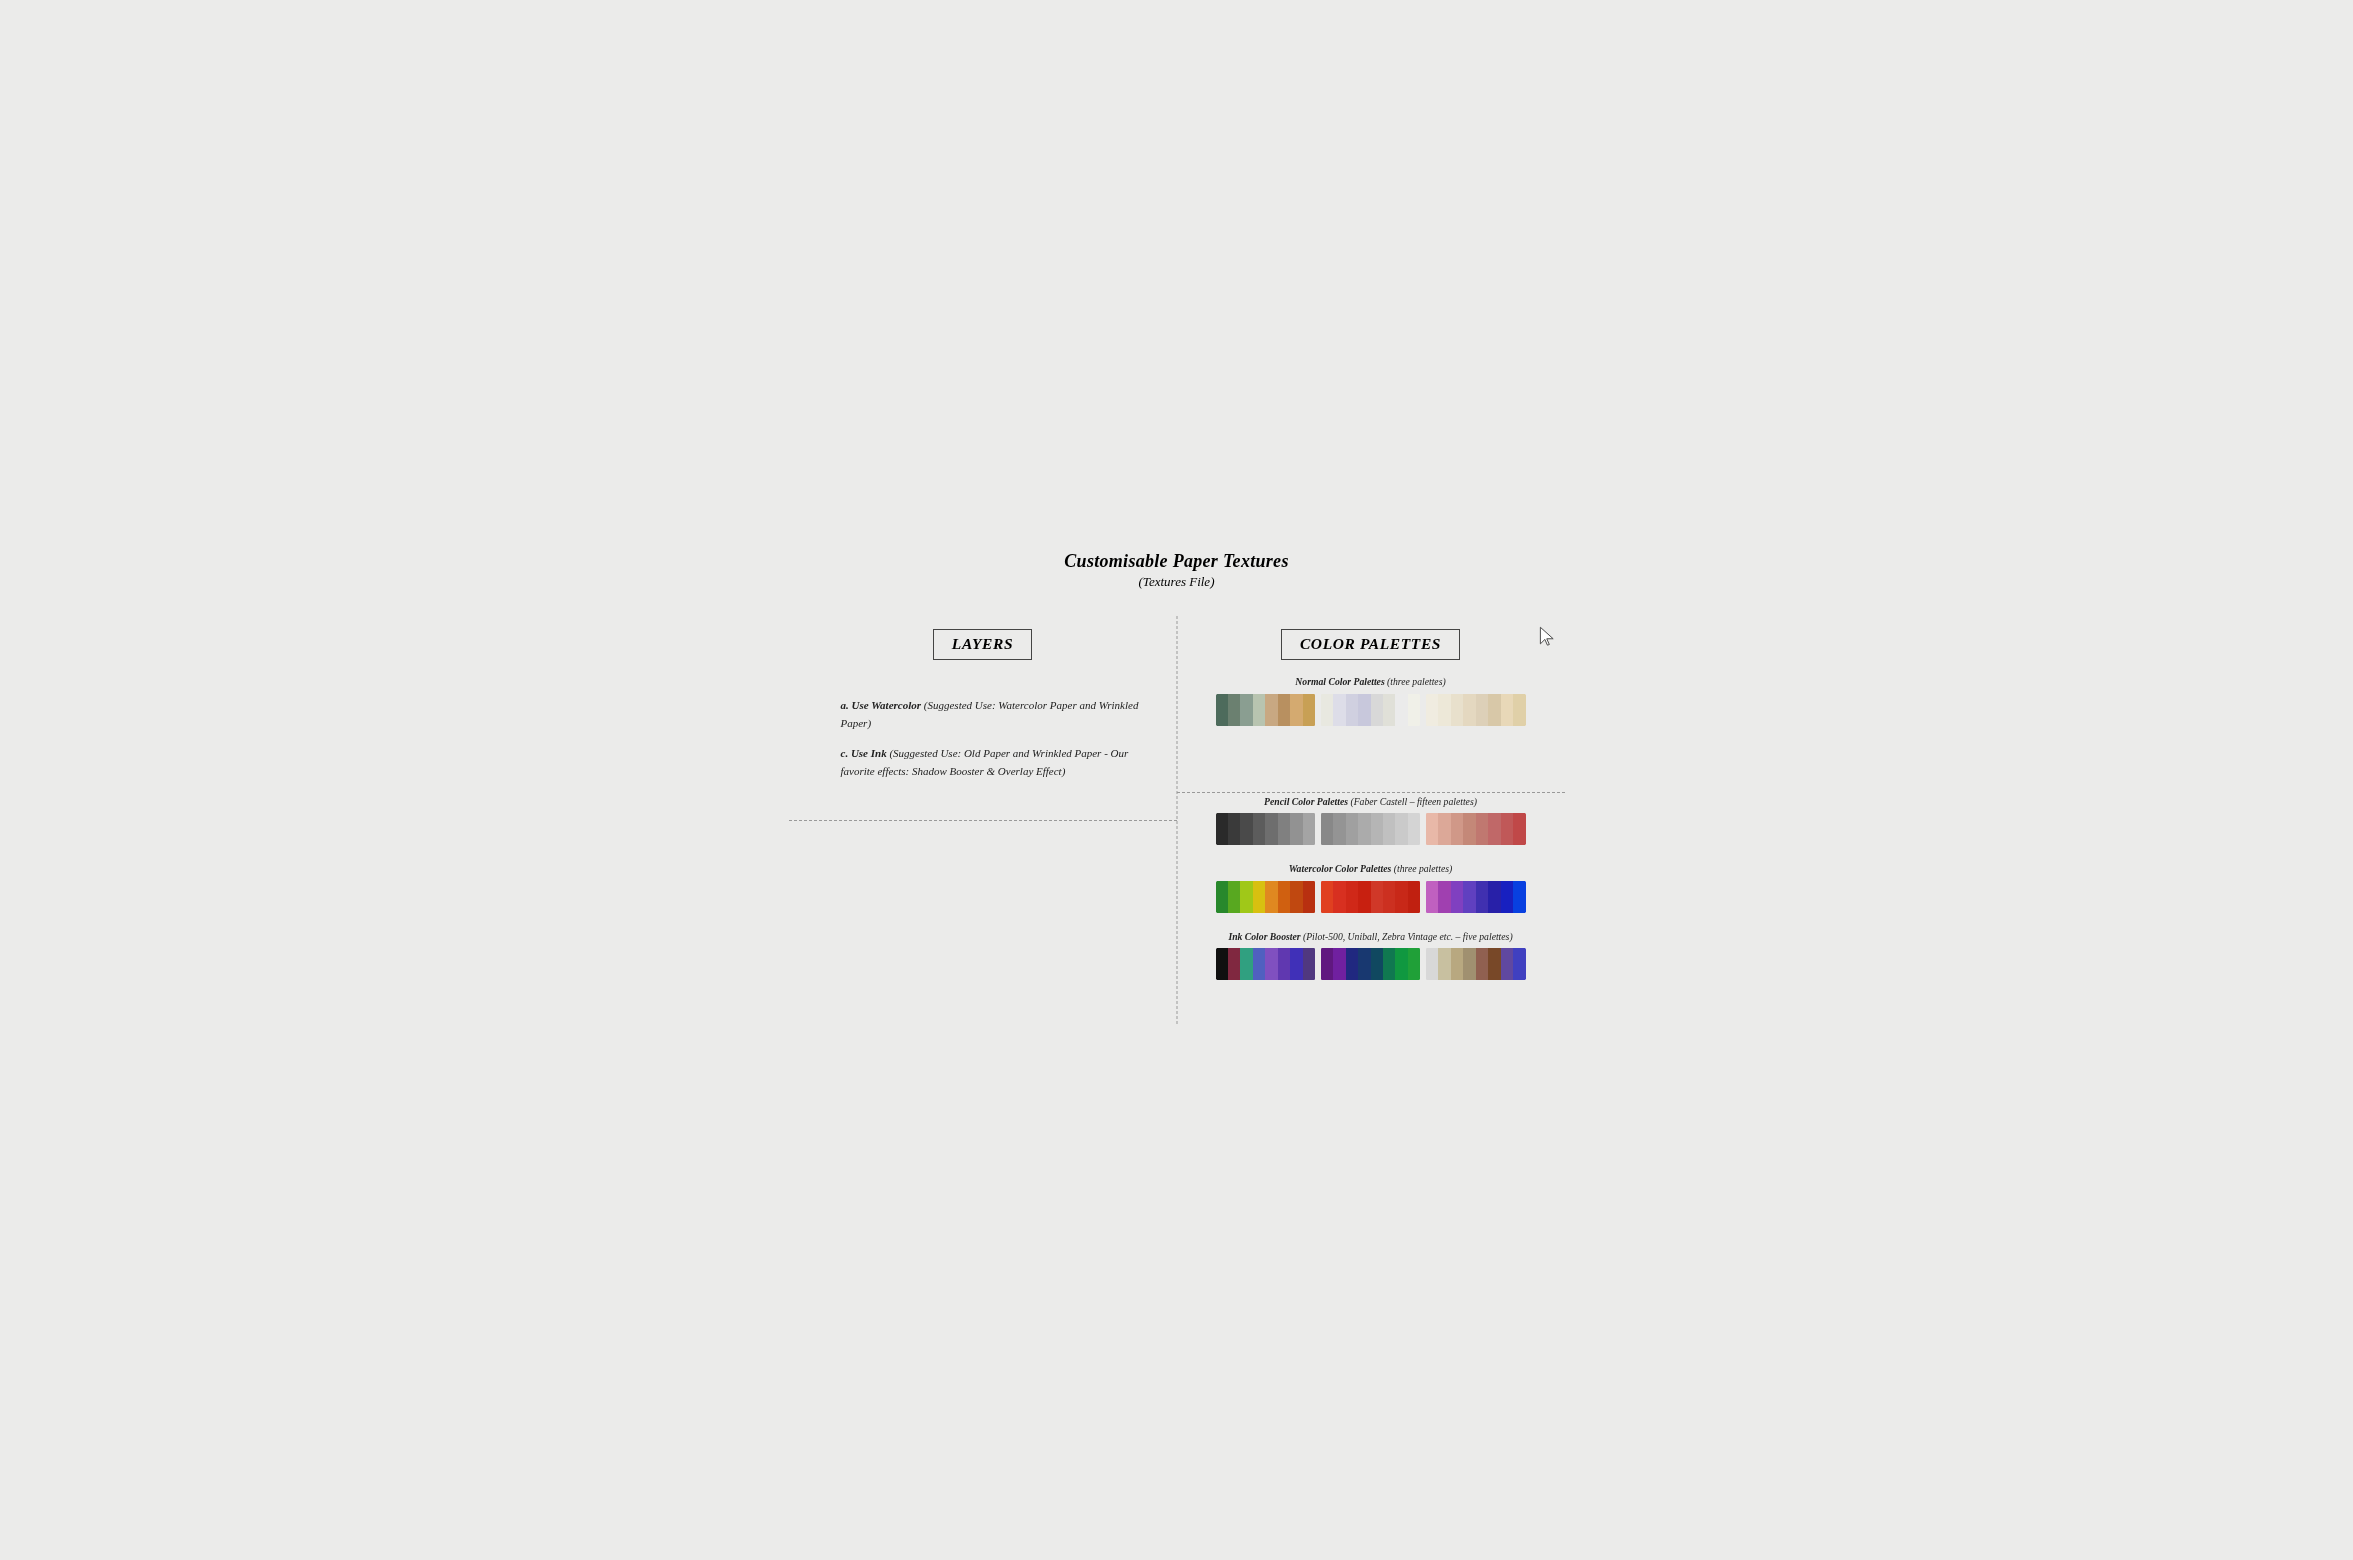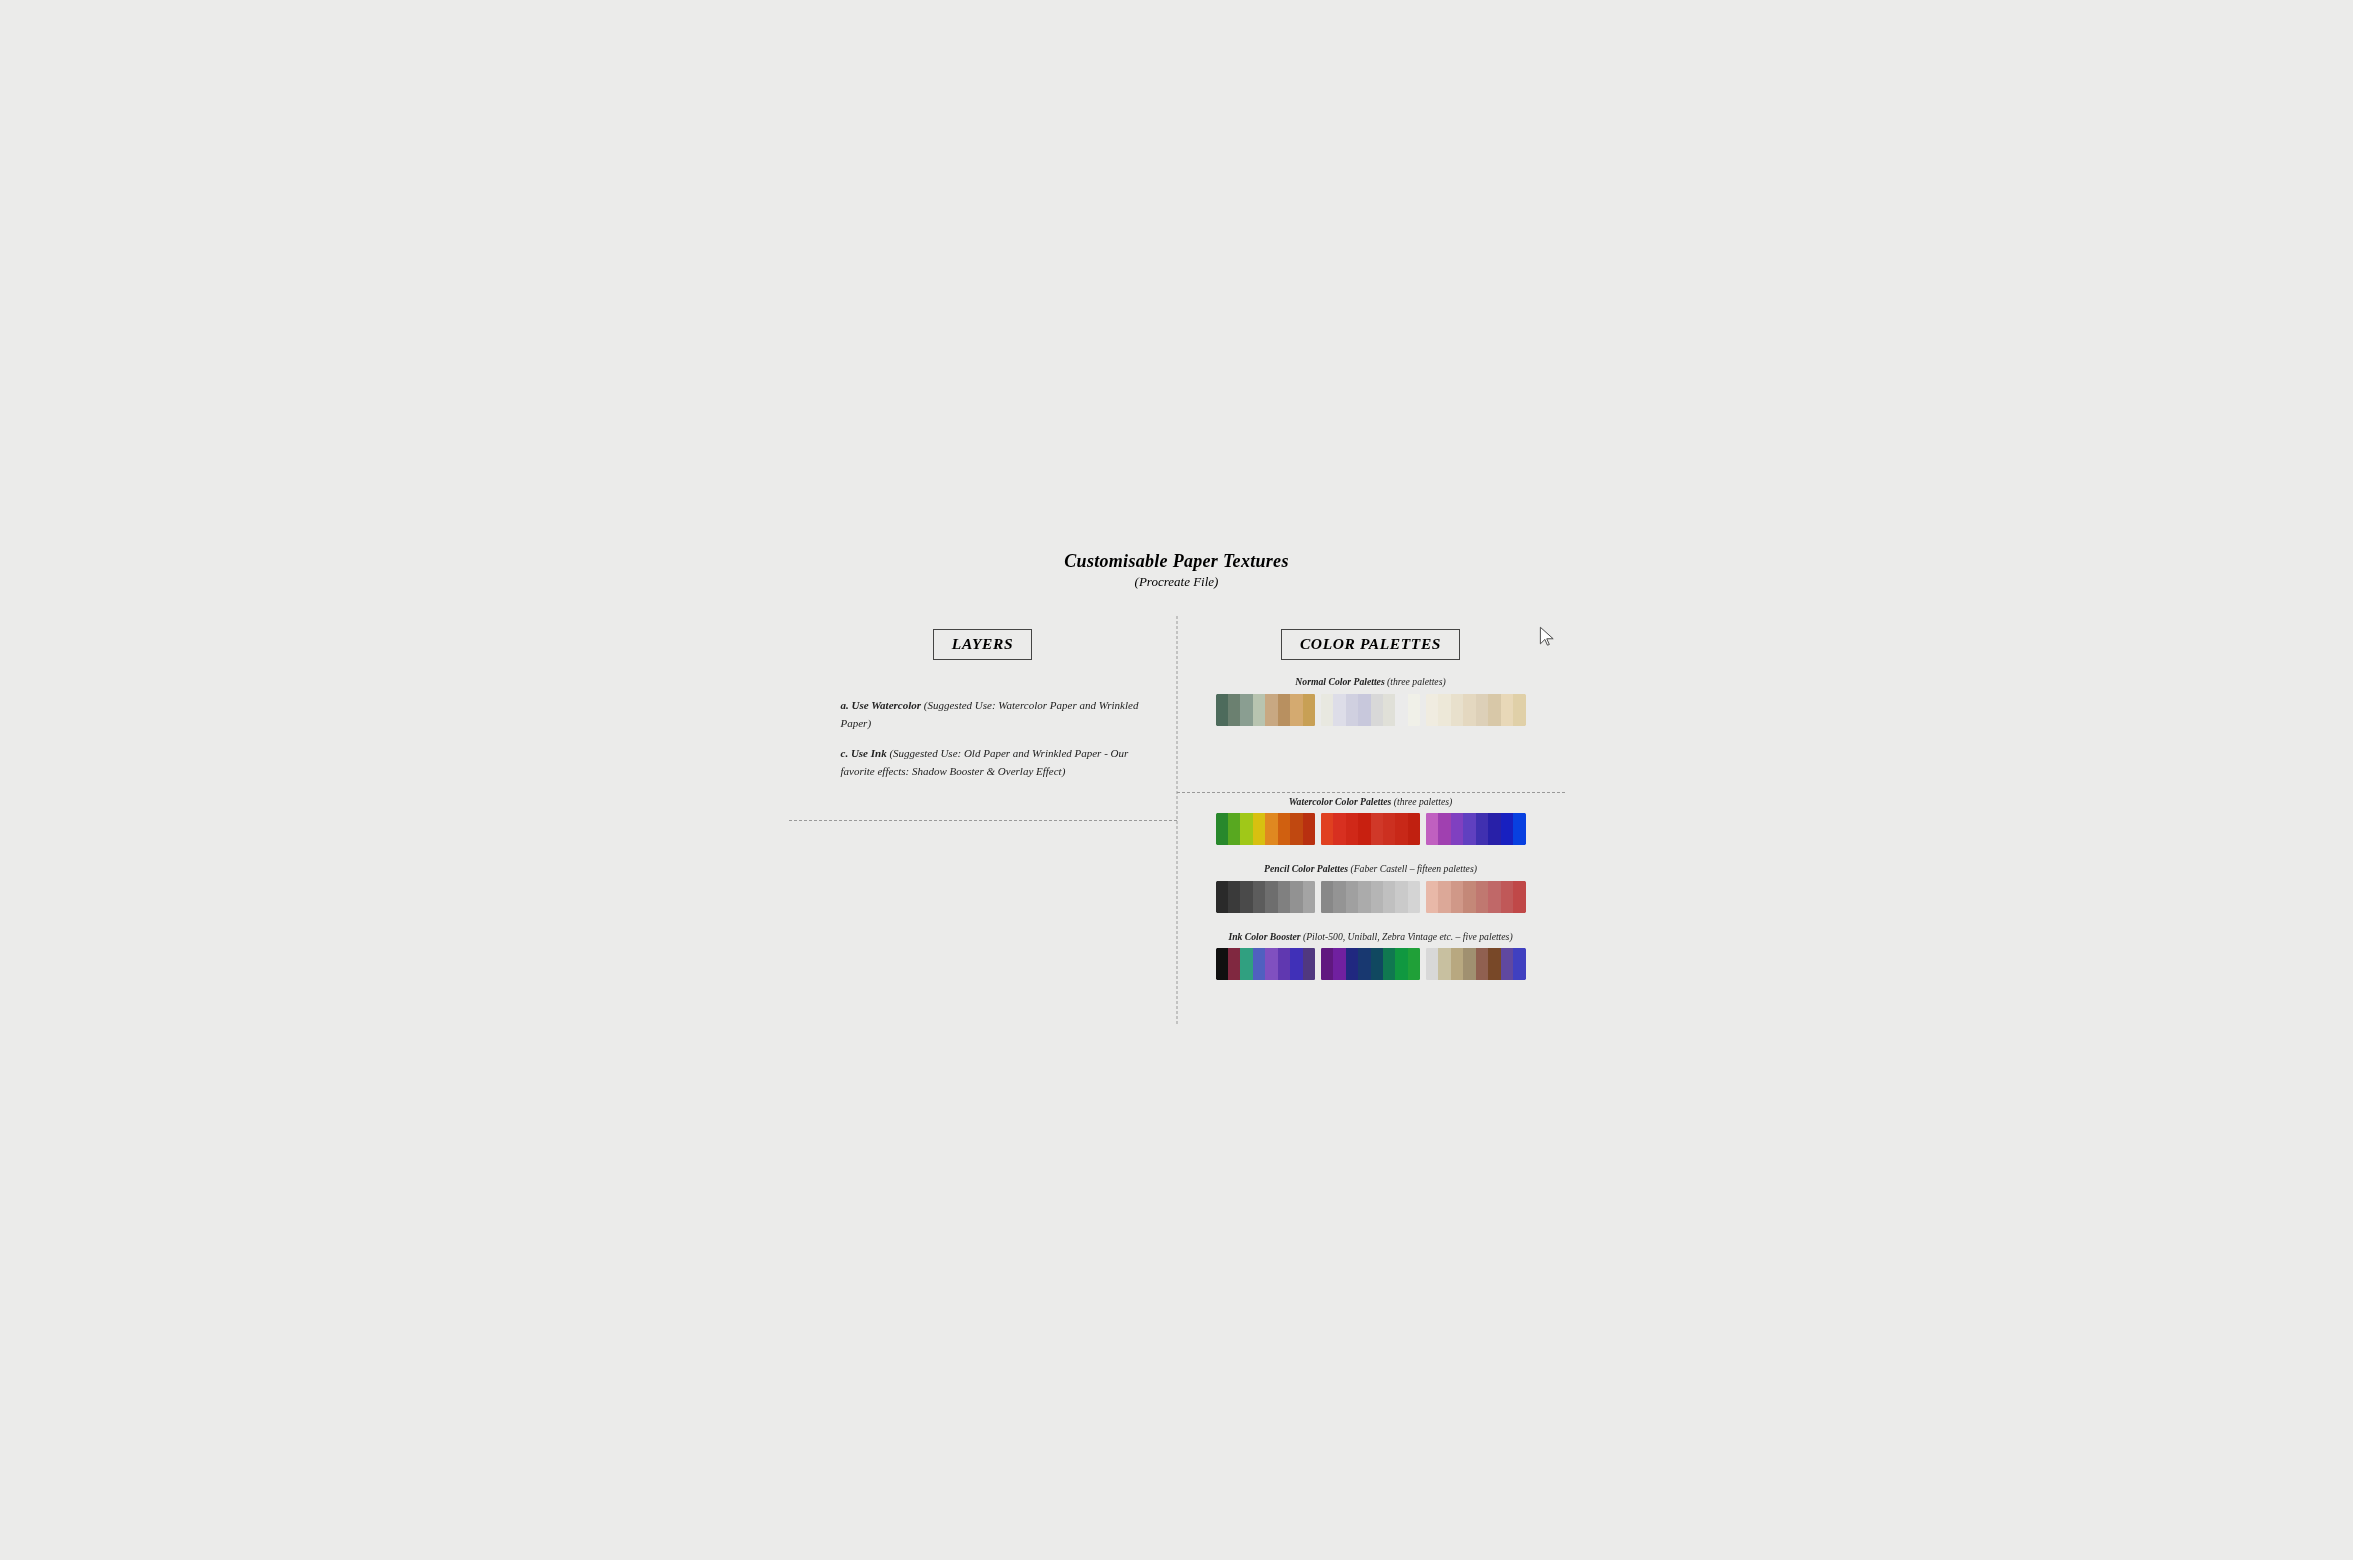--- a/index.html
+++ b/index.html
@@ -197,21 +197,21 @@
       top: 9.7px;
     }
   </style>
 </head>
 <body>
 
 <div class="page">
 
   <div class="page-title">
     <h1>Customisable Paper Textures</h1>
-    <p>(Procreate File)</p>
+    <p>(Textures File)</p>
   </div>
 
   <div class="main-grid">
 
     <div class="left-col">
 
       <div class="section-header">
         <div class="section-header-box">
           <span>LAYERS</span>
         </div>
@@ -284,20 +284,58 @@
               <div class="color-swatch" style="background:#e0d0a8"></div>
             </div>
           </div>
         </div>
       </div>
 
       <div class="right-bottom">
 
         <div class="palette-group">
           <div class="palette-label">
+            <span class="bold-italic">Pencil Color Palettes</span><span class="italic"> (Faber Castell – fifteen palettes)</span>
+          </div>
+          <div class="palette-row multi">
+            <div class="palette-strip">
+              <div class="color-swatch" style="background:#2a2a2a"></div>
+              <div class="color-swatch" style="background:#3a3a3a"></div>
+              <div class="color-swatch" style="background:#4a4a4a"></div>
+              <div class="color-swatch" style="background:#5c5c5c"></div>
+              <div class="color-swatch" style="background:#6e6e6e"></div>
+              <div class="color-swatch" style="background:#808080"></div>
+              <div class="color-swatch" style="background:#929292"></div>
+              <div class="color-swatch" style="background:#a4a4a4"></div>
+            </div>
+            <div class="palette-strip">
+              <div class="color-swatch" style="background:#888888"></div>
+              <div class="color-swatch" style="background:#949494"></div>
+              <div class="color-swatch" style="background:#a0a0a0"></div>
+              <div class="color-swatch" style="background:#ababab"></div>
+              <div class="color-swatch" style="background:#b5b5b5"></div>
+              <div class="color-swatch" style="background:#c0c0c0"></div>
+              <div class="color-swatch" style="background:#cacaca"></div>
+              <div class="color-swatch" style="background:#d4d4d4"></div>
+            </div>
+            <div class="palette-strip">
+              <div class="color-swatch" style="background:#e8b8a8"></div>
+              <div class="color-swatch" style="background:#dca898"></div>
+              <div class="color-swatch" style="background:#d09888"></div>
+              <div class="color-swatch" style="background:#c48878"></div>
+              <div class="color-swatch" style="background:#c07870"></div>
+              <div class="color-swatch" style="background:#c06868"></div>
+              <div class="color-swatch" style="background:#c05858"></div>
+              <div class="color-swatch" style="background:#c04848"></div>
+            </div>
+          </div>
+        </div>
+
+        <div class="palette-group">
+          <div class="palette-label">
             <span class="bold-italic">Watercolor Color Palettes</span><span class="italic"> (three palettes)</span>
           </div>
           <div class="palette-row multi">
             <div class="palette-strip">
               <div class="color-swatch" style="background:#28882c"></div>
               <div class="color-swatch" style="background:#58a820"></div>
               <div class="color-swatch" style="background:#a0c818"></div>
               <div class="color-swatch" style="background:#d8c010"></div>
               <div class="color-swatch" style="background:#e08820"></div>
               <div class="color-swatch" style="background:#d06010"></div>
@@ -322,58 +360,20 @@
               <div class="color-swatch" style="background:#4030b0"></div>
               <div class="color-swatch" style="background:#2820a8"></div>
               <div class="color-swatch" style="background:#1820c0"></div>
               <div class="color-swatch" style="background:#0840e0"></div>
             </div>
           </div>
         </div>
 
         <div class="palette-group">
           <div class="palette-label">
-            <span class="bold-italic">Pencil Color Palettes</span><span class="italic"> (Faber Castell – fifteen palettes)</span>
-          </div>
-          <div class="palette-row multi">
-            <div class="palette-strip">
-              <div class="color-swatch" style="background:#2a2a2a"></div>
-              <div class="color-swatch" style="background:#3a3a3a"></div>
-              <div class="color-swatch" style="background:#4a4a4a"></div>
-              <div class="color-swatch" style="background:#5c5c5c"></div>
-              <div class="color-swatch" style="background:#6e6e6e"></div>
-              <div class="color-swatch" style="background:#808080"></div>
-              <div class="color-swatch" style="background:#929292"></div>
-              <div class="color-swatch" style="background:#a4a4a4"></div>
-            </div>
-            <div class="palette-strip">
-              <div class="color-swatch" style="background:#888888"></div>
-              <div class="color-swatch" style="background:#949494"></div>
-              <div class="color-swatch" style="background:#a0a0a0"></div>
-              <div class="color-swatch" style="background:#ababab"></div>
-              <div class="color-swatch" style="background:#b5b5b5"></div>
-              <div class="color-swatch" style="background:#c0c0c0"></div>
-              <div class="color-swatch" style="background:#cacaca"></div>
-              <div class="color-swatch" style="background:#d4d4d4"></div>
-            </div>
-            <div class="palette-strip">
-              <div class="color-swatch" style="background:#e8b8a8"></div>
-              <div class="color-swatch" style="background:#dca898"></div>
-              <div class="color-swatch" style="background:#d09888"></div>
-              <div class="color-swatch" style="background:#c48878"></div>
-              <div class="color-swatch" style="background:#c07870"></div>
-              <div class="color-swatch" style="background:#c06868"></div>
-              <div class="color-swatch" style="background:#c05858"></div>
-              <div class="color-swatch" style="background:#c04848"></div>
-            </div>
-          </div>
-        </div>
-
-        <div class="palette-group">
-          <div class="palette-label">
             <span class="bold-italic">Ink Color Booster</span><span class="italic"> (Pilot-500, Uniball, Zebra Vintage etc. – five palettes)</span>
           </div>
           <div class="palette-row multi">
             <div class="palette-strip">
               <div class="color-swatch" style="background:#101010"></div>
               <div class="color-swatch" style="background:#802840"></div>
               <div class="color-swatch" style="background:#30a080"></div>
               <div class="color-swatch" style="background:#5060c0"></div>
               <div class="color-swatch" style="background:#8050c0"></div>
               <div class="color-swatch" style="background:#6038b0"></div>

